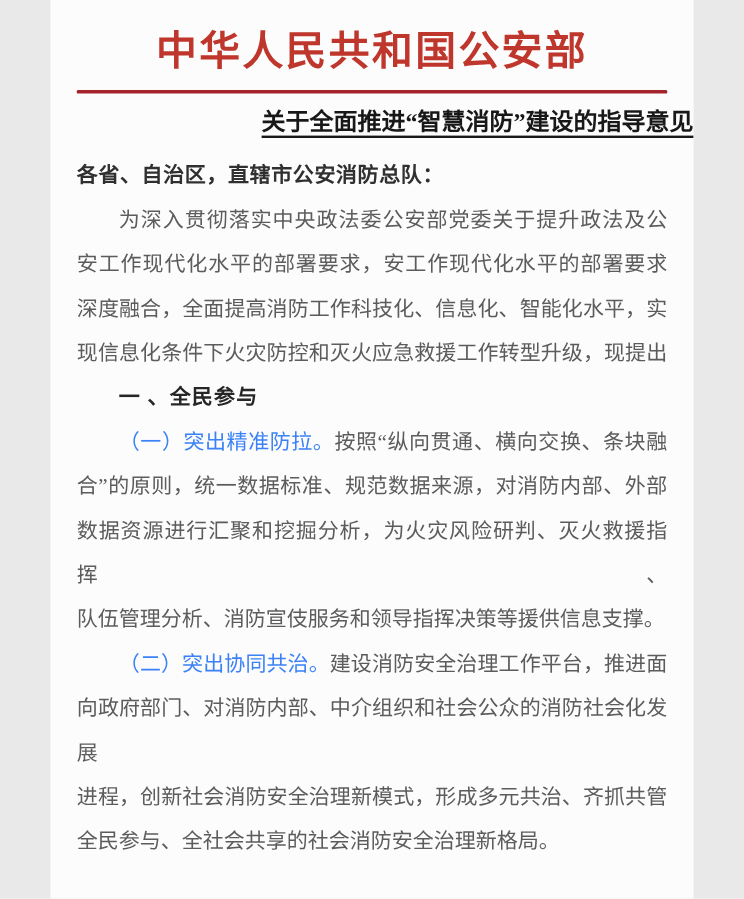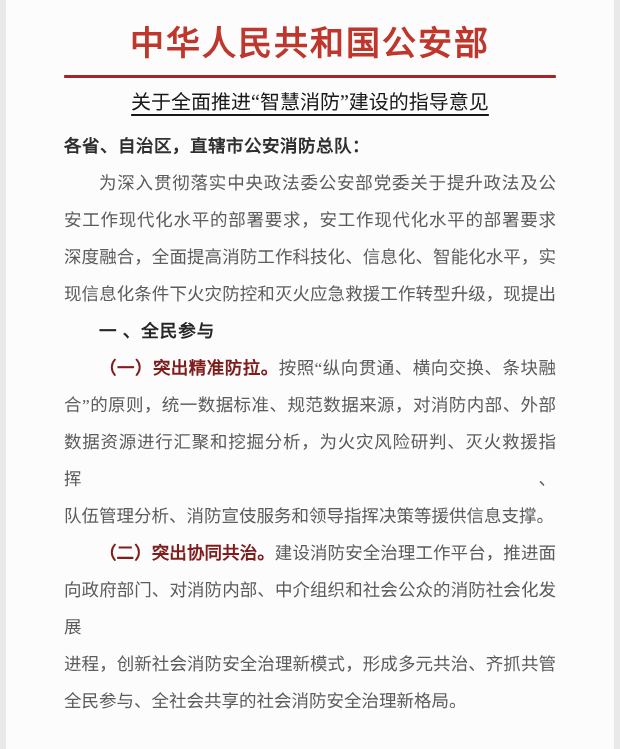--- a/index.html
+++ b/index.html
@@ -6,21 +6,21 @@
     --title-red:#bf362c;
     --rule-red:#a3242a;
   }
   html,body{margin:0;padding:0;}
   body{
     background:#e9e9e9;
     font-family:"Liberation Serif","DejaVu Serif",serif;
   }
   .page{
     position:relative;
-    width:608px;
+    width:536px;
     height:749px;
     margin:0 auto;
     background:#fcfcfc;
     overflow:hidden;
   }
   
   .org-title{
     margin:22px 0 0 0;
     text-align:center;
     font-size:34px;
@@ -39,24 +39,24 @@
   }
   .red-rule{
     width:492px;
     height:3px;
     margin:9px auto 0 auto;
     background:var(--rule-red,#a3242a);
     border-radius:1px;
   }
   .doc-title{
     margin:9px 0 0 0;
-    text-align:center;
+    text-align:right;
     font-size:20px;
     line-height:30px;
-    font-weight:400;
+    font-weight:700;
     color:#181818;
     text-decoration:underline;
     text-decoration-thickness:2px;
     text-underline-offset:5px;
   }
   
   .doc-body{
     width:492px;
     margin:11px auto 0 auto;
     font-size:17.5px;
@@ -77,22 +77,22 @@
     font-weight:700;
     color:#303030;
     letter-spacing:0.5px;
   }
   .section-heading{
     font-weight:700;
     color:#262626;
     letter-spacing:1px;
   }
   .lead{
-    font-weight:700;
-    color:#7f1d1d;
+    font-weight:400;
+    color:#3b82f6;
   }
 </style>
 </head>
 <body>
 
 <div class="page">
 
   <header>
     <h1 class="org-title">中华人民共和国公安部</h1>
     <div class="red-rule"></div>

